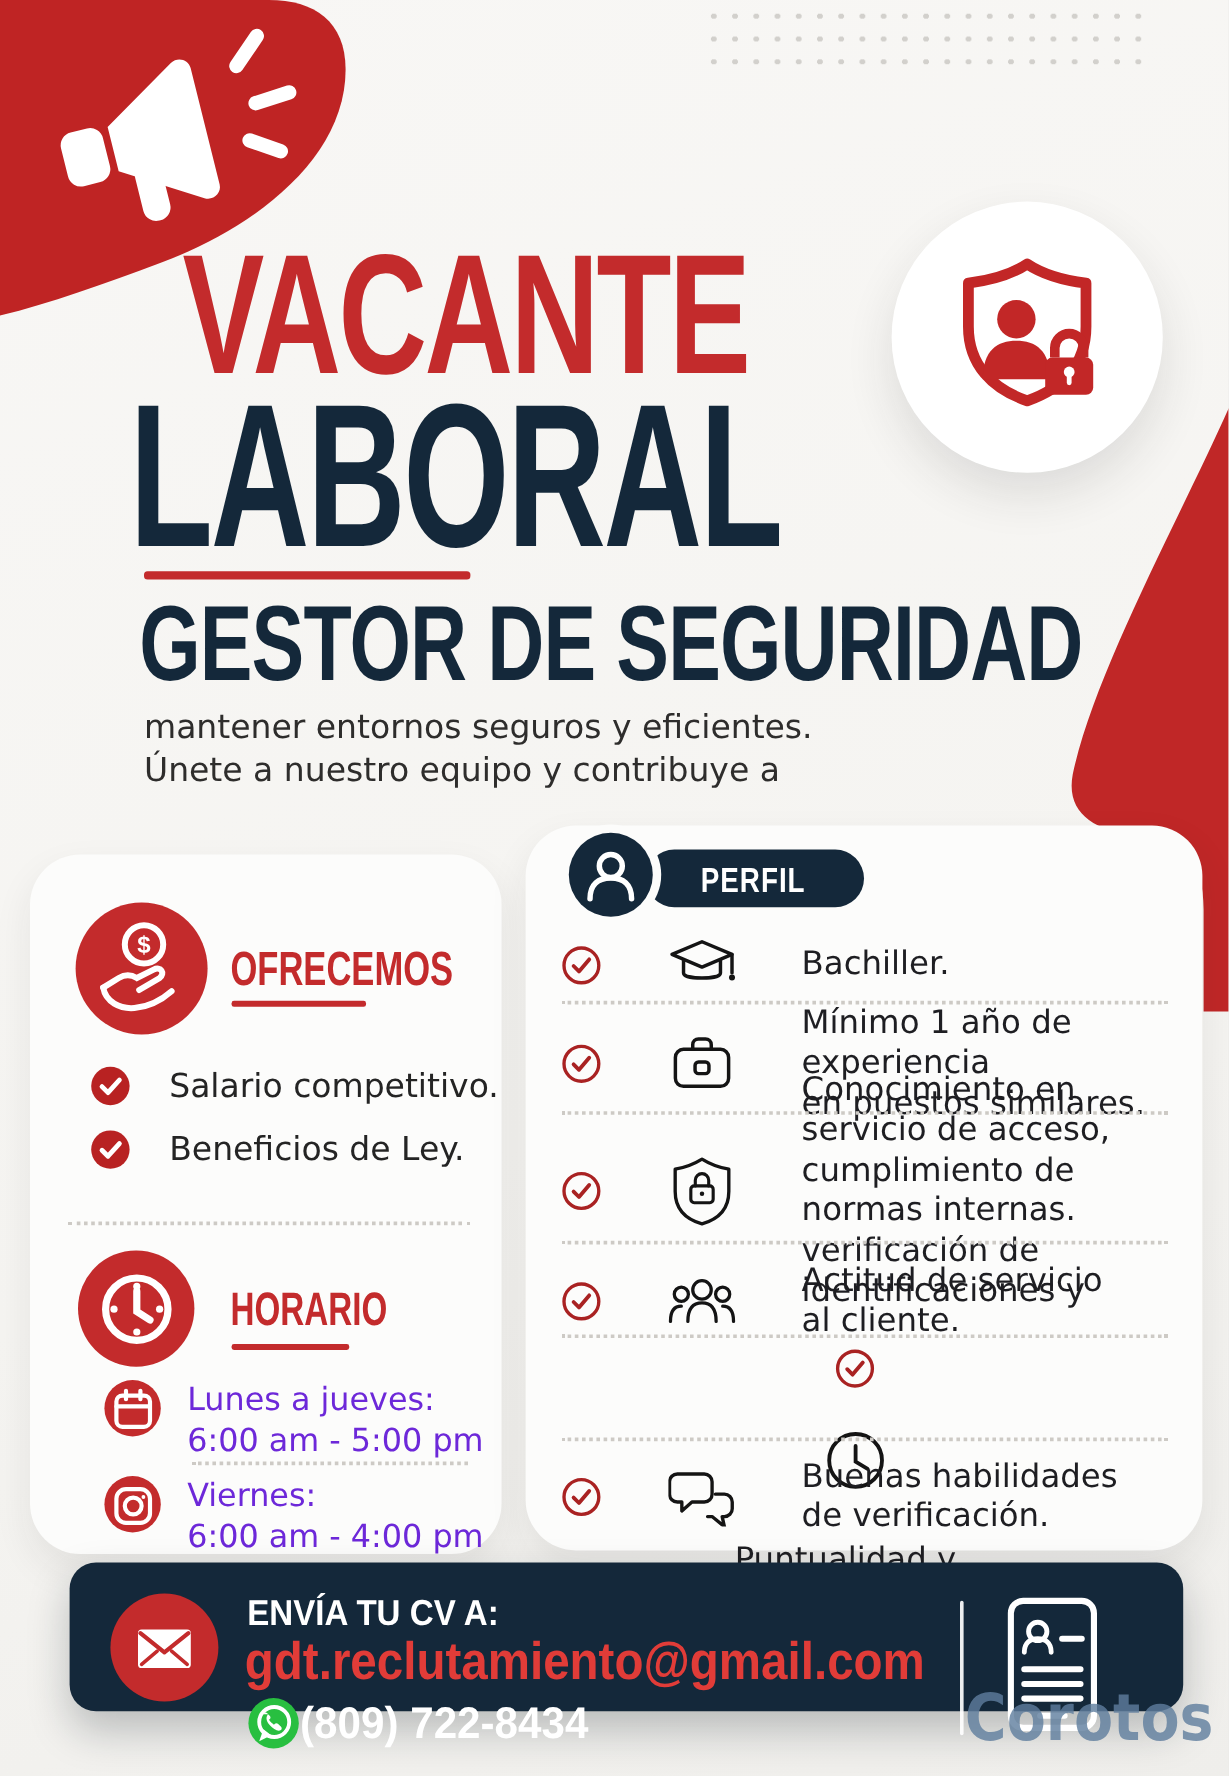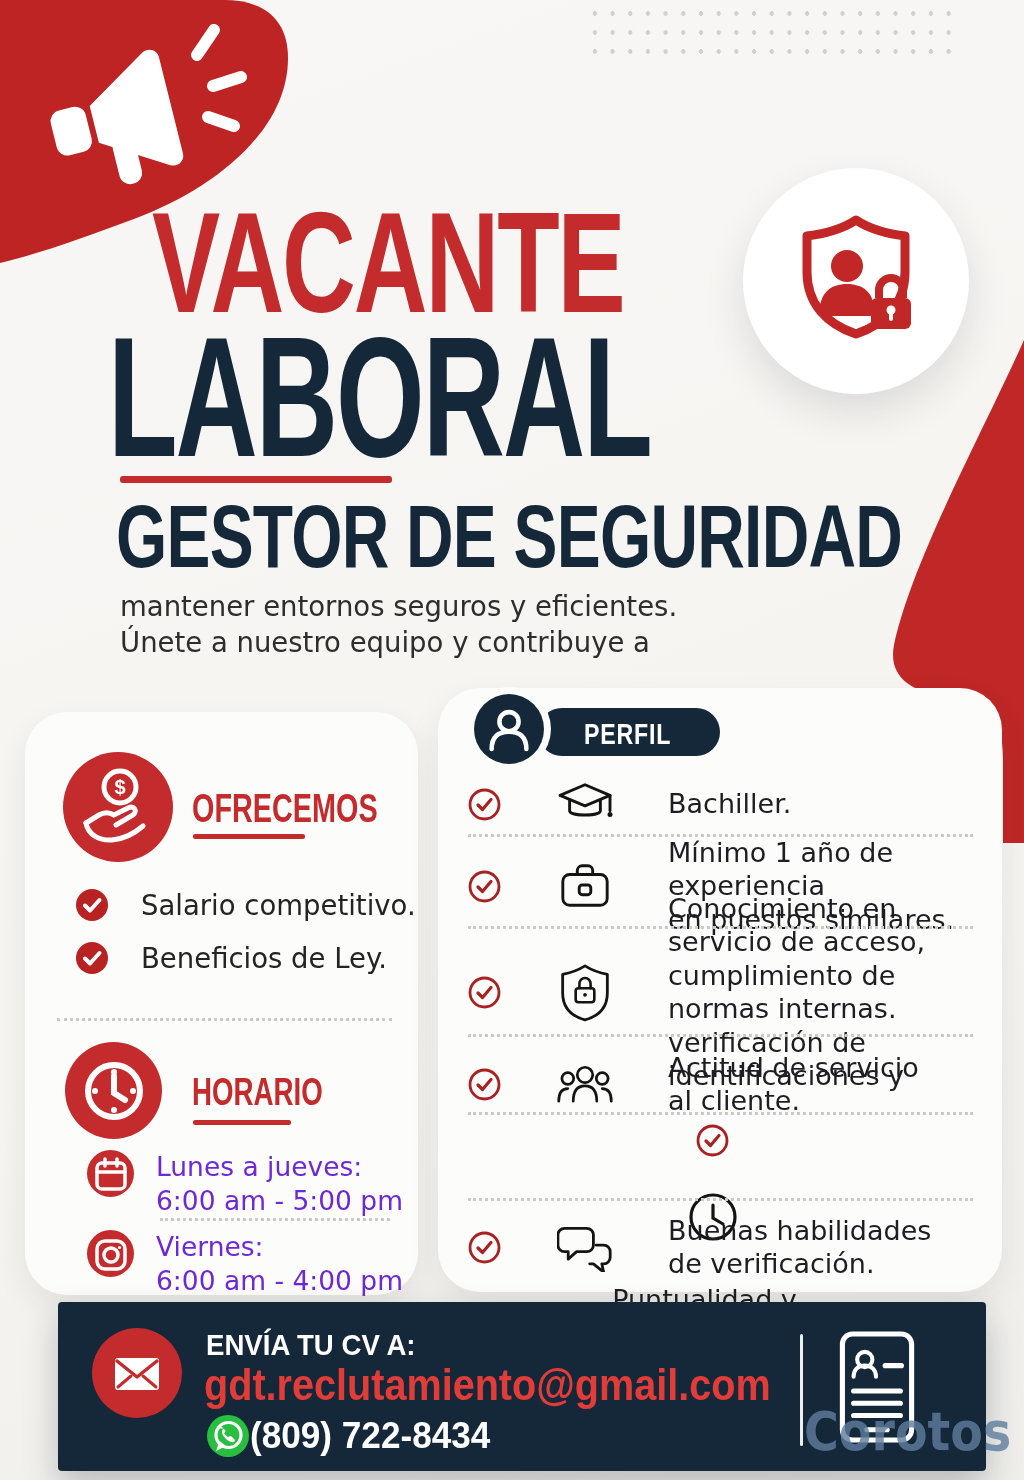--- a/index.html
+++ b/index.html
@@ -53,21 +53,21 @@
     background:var(--dark-navy,#15293a);box-shadow:0 0 0 7px #fcfcfb;
     display:flex;align-items:center;justify-content:center;
   }
   .pf-row{left:30px;width:510px;display:flex;align-items:center;gap:34px;}
   .pf-row .chk{flex:0 0 33px;margin-right:21px;}
   .pf-row .ico{flex:0 0 58px;margin-right:20px;display:flex;justify-content:center;}
   .pf-row .lines{font-size:27px;line-height:33.5px;color:#1e1e22;}
   .pf-div{left:30px;width:505px;}
   
   .footer{
-    left:58px;top:1302px;width:928px;height:169px;border-radius:4px;
+    left:58px;top:1302px;width:928px;height:124px;border-radius:22px;
     background:var(--dark-navy,#122939);box-shadow:0 16px 34px rgba(20,30,40,.25);
   }
   .ft-circle{left:34px;top:26px;width:90px;height:90px;}
   .ft-send{left:148px;top:26px;font-family:"Liberation Sans",sans-serif;font-weight:bold;font-size:30px;color:#fff;display:inline-block;transform:scaleX(.92);transform-origin:left top;white-space:nowrap;}
   .ft-email{left:146px;top:58px;font-family:"Liberation Sans",sans-serif;font-weight:bold;font-size:44px;color:var(--email-red,#e13c38);display:inline-block;transform:scaleX(.90);transform-origin:left top;white-space:nowrap;}
   .ft-phone-row{left:148px;top:112px;display:flex;align-items:center;}
   .ft-phone{font-family:"Liberation Sans",sans-serif;font-weight:bold;font-size:37px;color:#fff;white-space:nowrap;display:inline-block;transform:scaleX(.95);transform-origin:left center;}
   .ft-div{left:742px;top:32px;width:3px;height:112px;background:rgba(255,255,255,.92);border-radius:2px;}
   .ft-cv{left:780px;top:28px;}
   .watermark{

